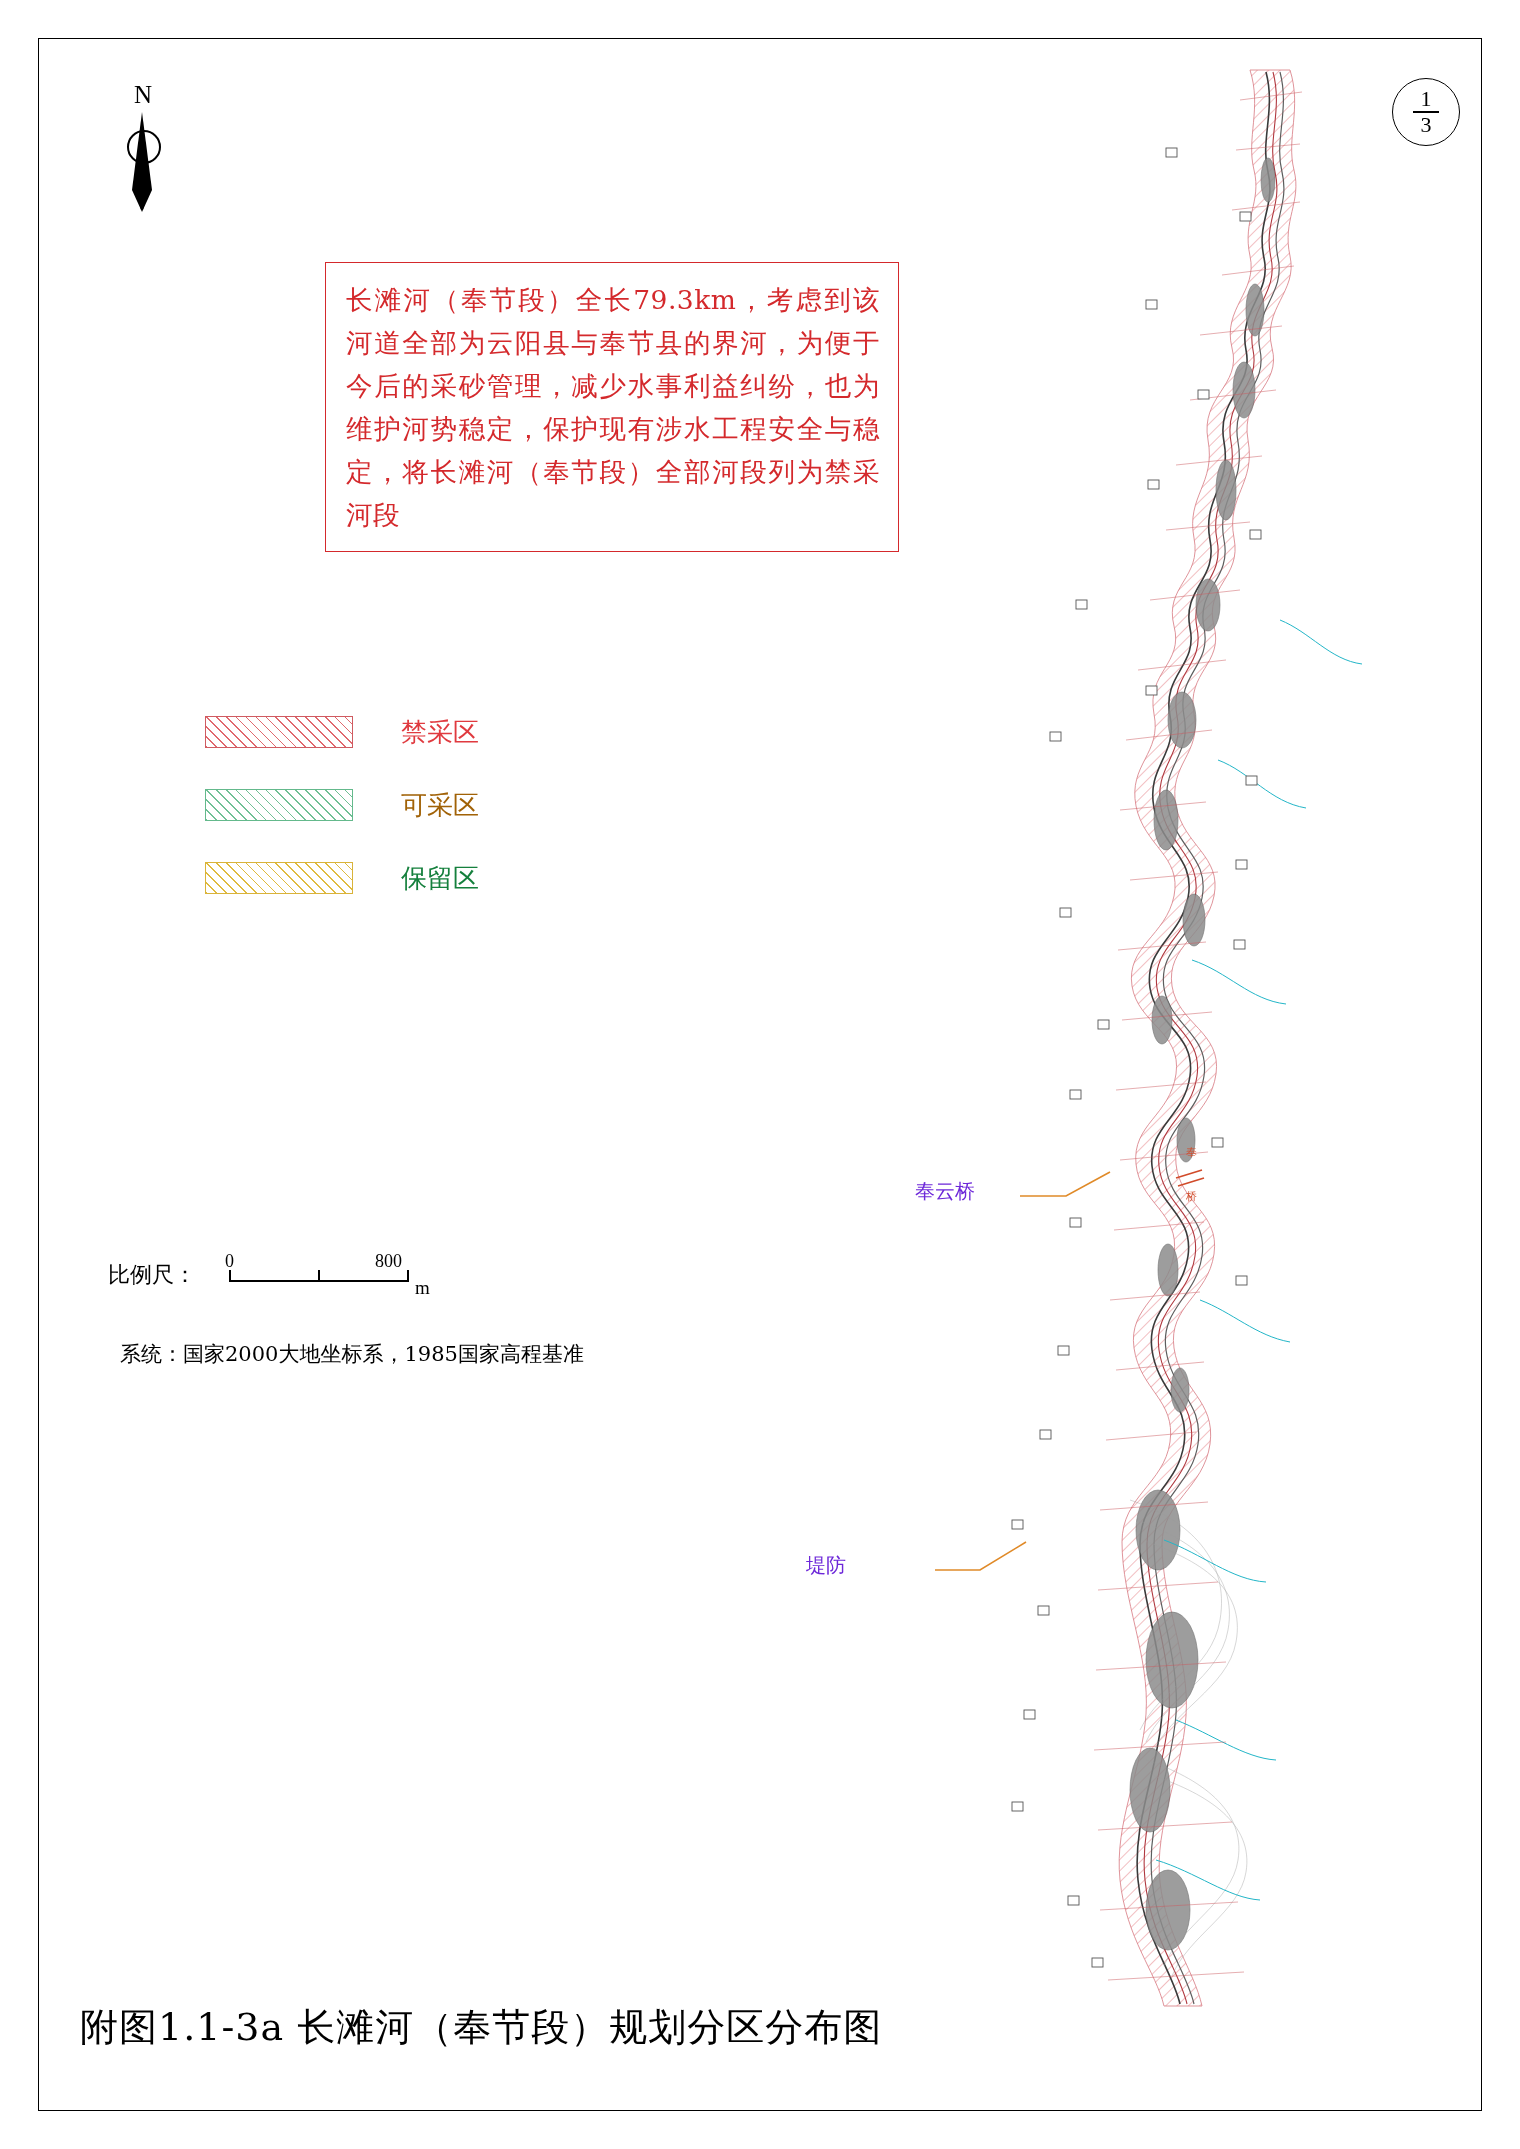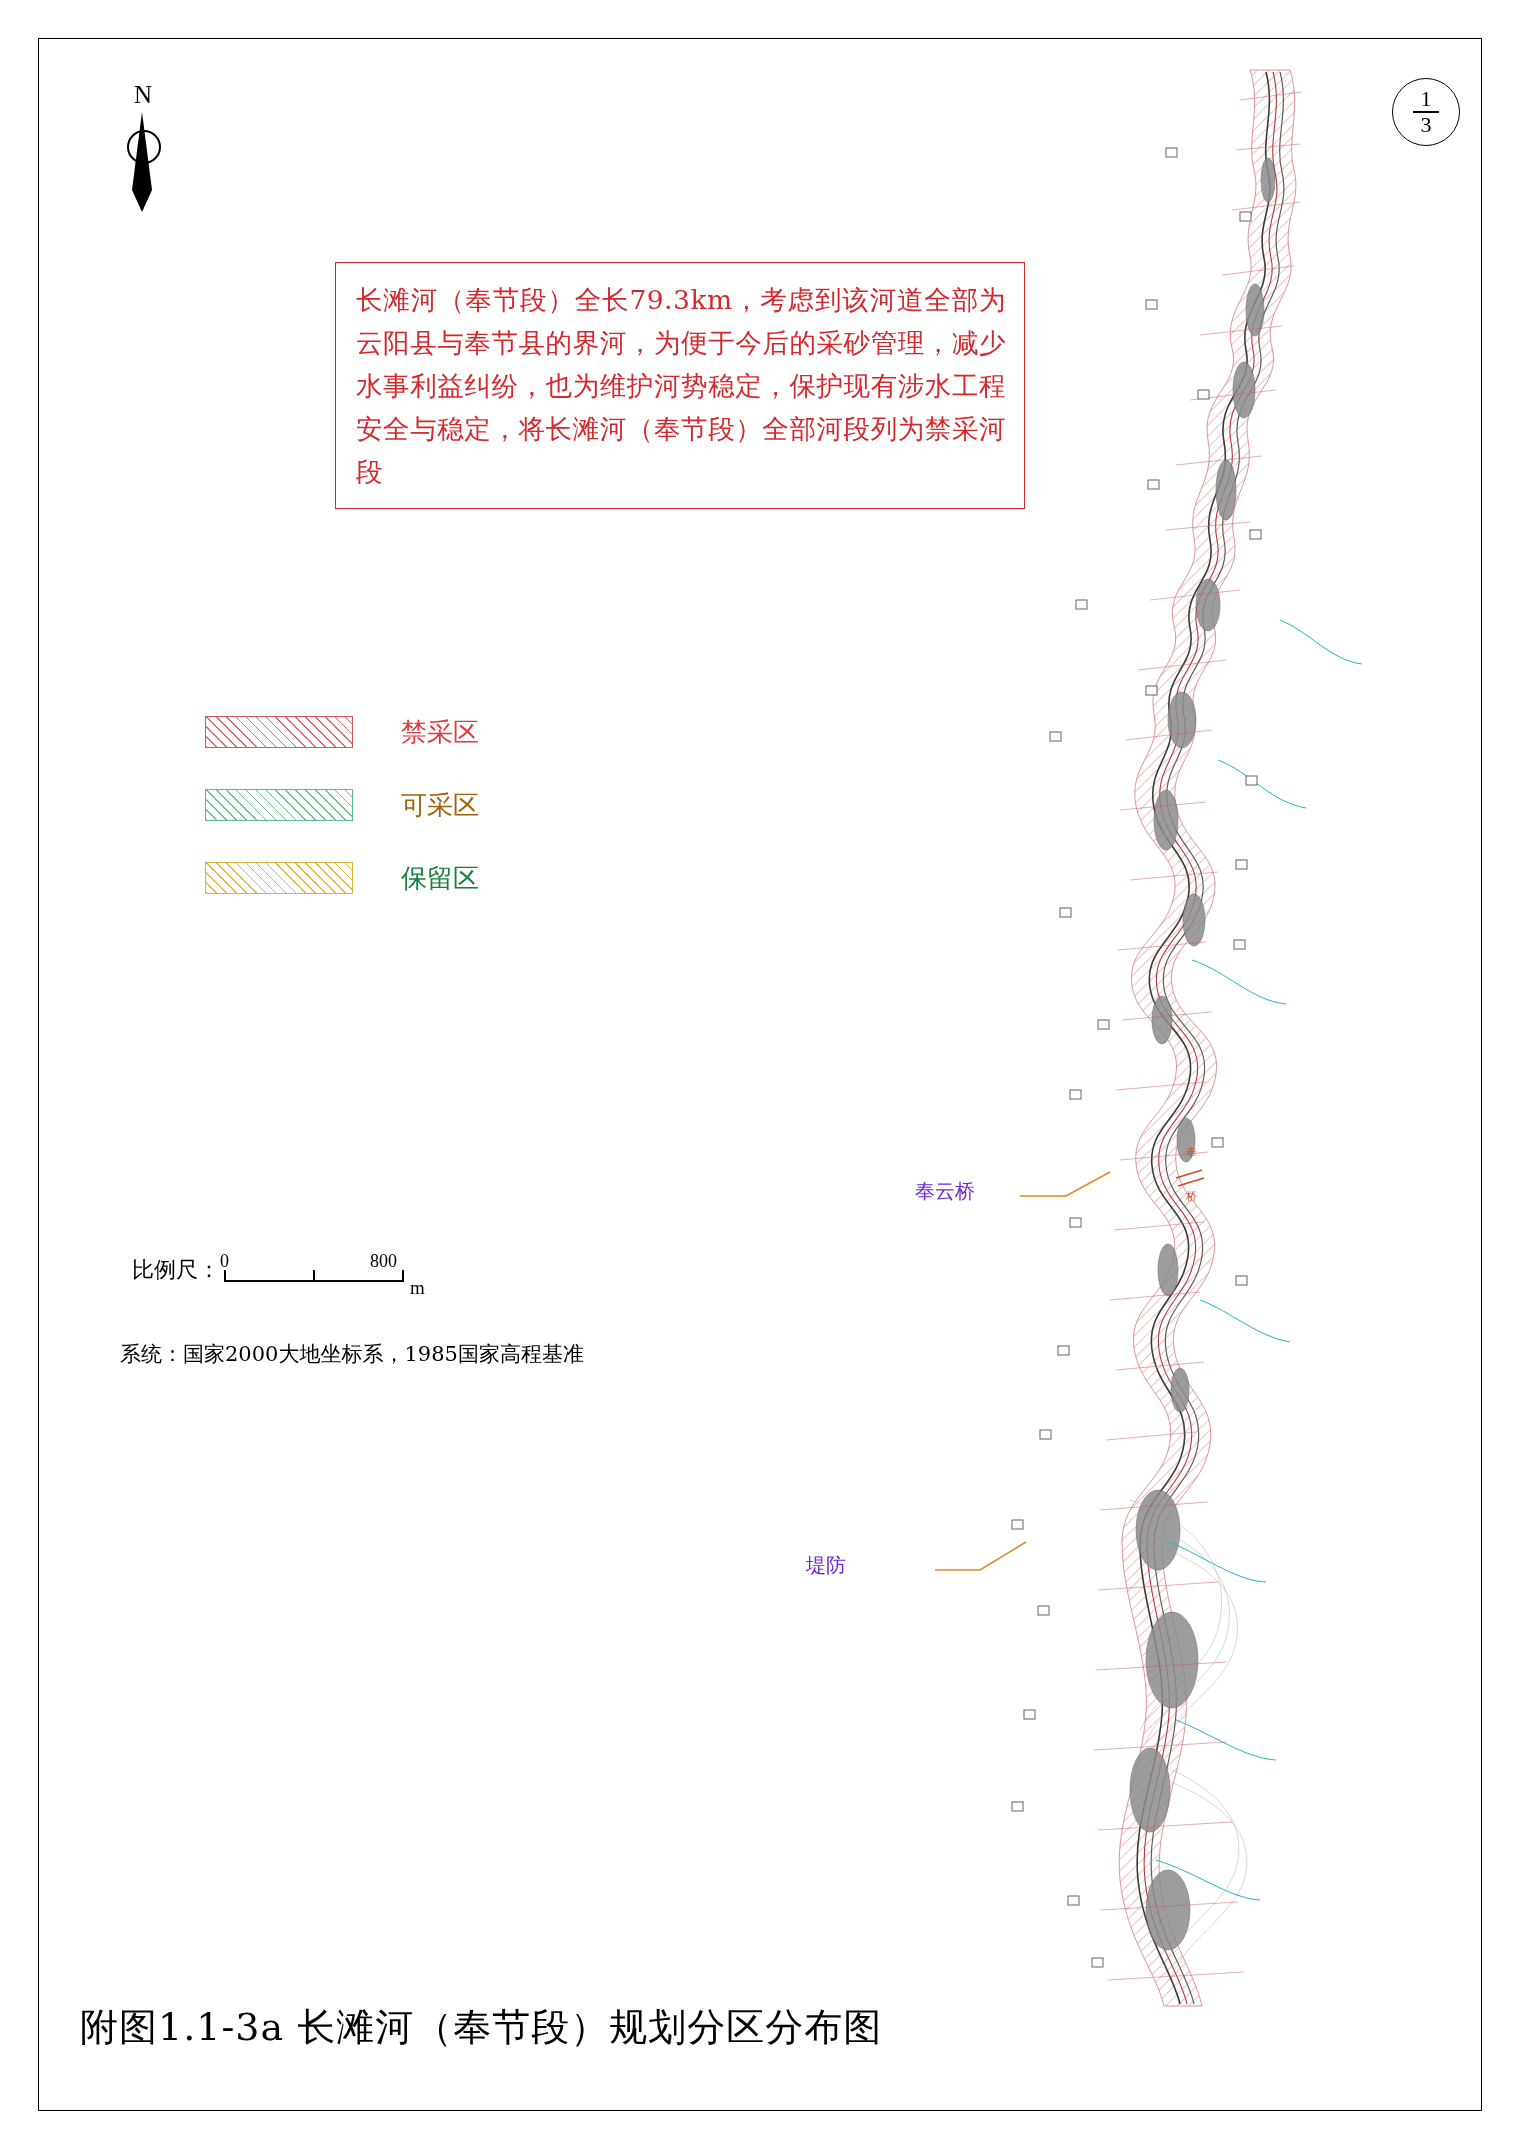--- a/index.html
+++ b/index.html
@@ -99,23 +99,23 @@
   }
   .page-num .num-bot {
     font-size: 22px;
     line-height: 22px;
     padding-top: 1px;
   }
 
   
   .note-box {
     position: absolute;
-    left: 335px;
+    left: 325px;
     top: 262px;
-    width: 690px;
+    width: 574px;
     border: 1.5px solid #d4292c;
     box-sizing: border-box;
     padding: 16px 18px 14px 20px;
     color: #d4292c;
     font-size: 26.5px;
     line-height: 1.62;
     font-family: "DejaVu Serif", serif;
     text-align: justify;
     letter-spacing: 0.5px;
   }
@@ -159,24 +159,25 @@
     font-size: 26px;
     font-family: "DejaVu Serif", serif;
   }
   .lab-red { color: #e03a3f; }
   .lab-green { color: #a16207; }
   .lab-yellow { color: #15803d; }
 
   
   .scale-wrap {
     position: absolute;
-    left: 132px;
+    left: 108px;
     top: 1255px;
     display: flex;
-    align-items: flex-start;
+    align-items: center;
+    gap: 29px;
   }
   .scale-label {
     font-size: 22px;
     font-family: "DejaVu Serif", serif;
     padding-bottom: 4px;
   }
   .scale-graphic {
     position: relative;
     margin-left: 4px;
     width: 180px;

